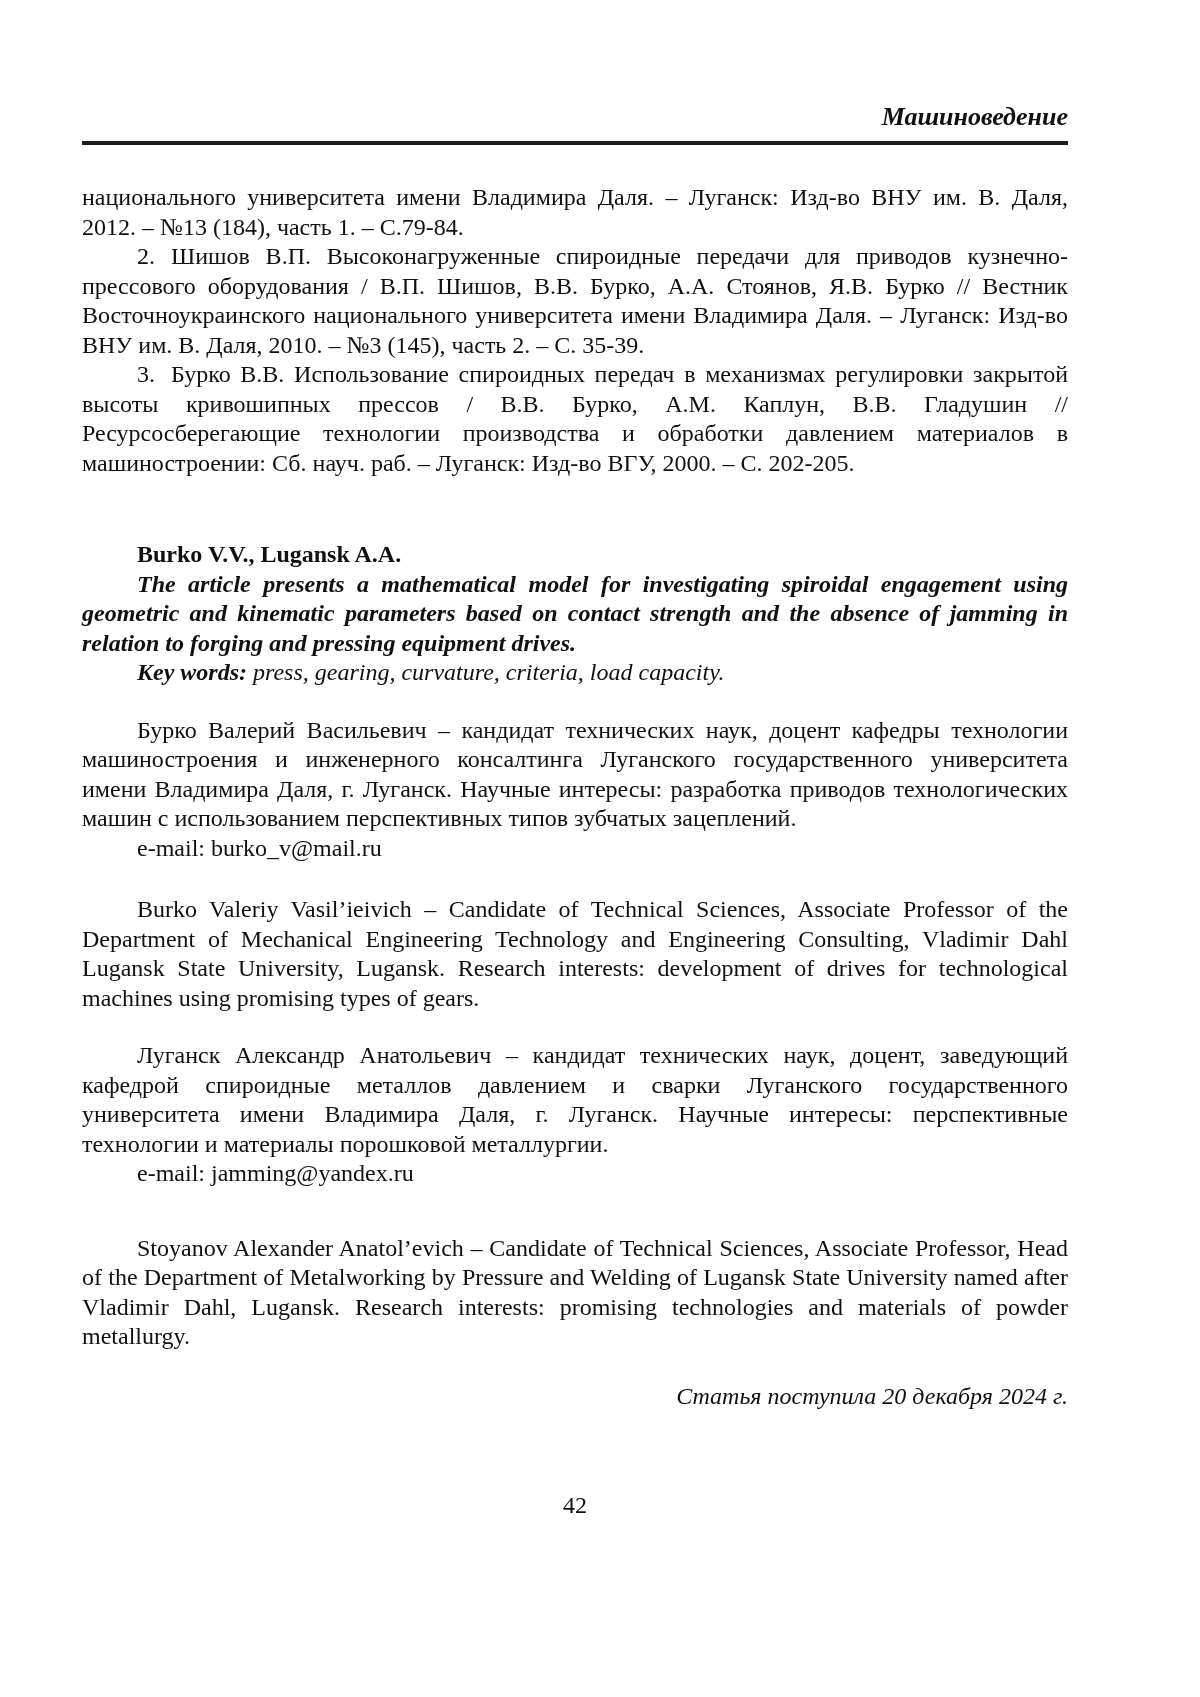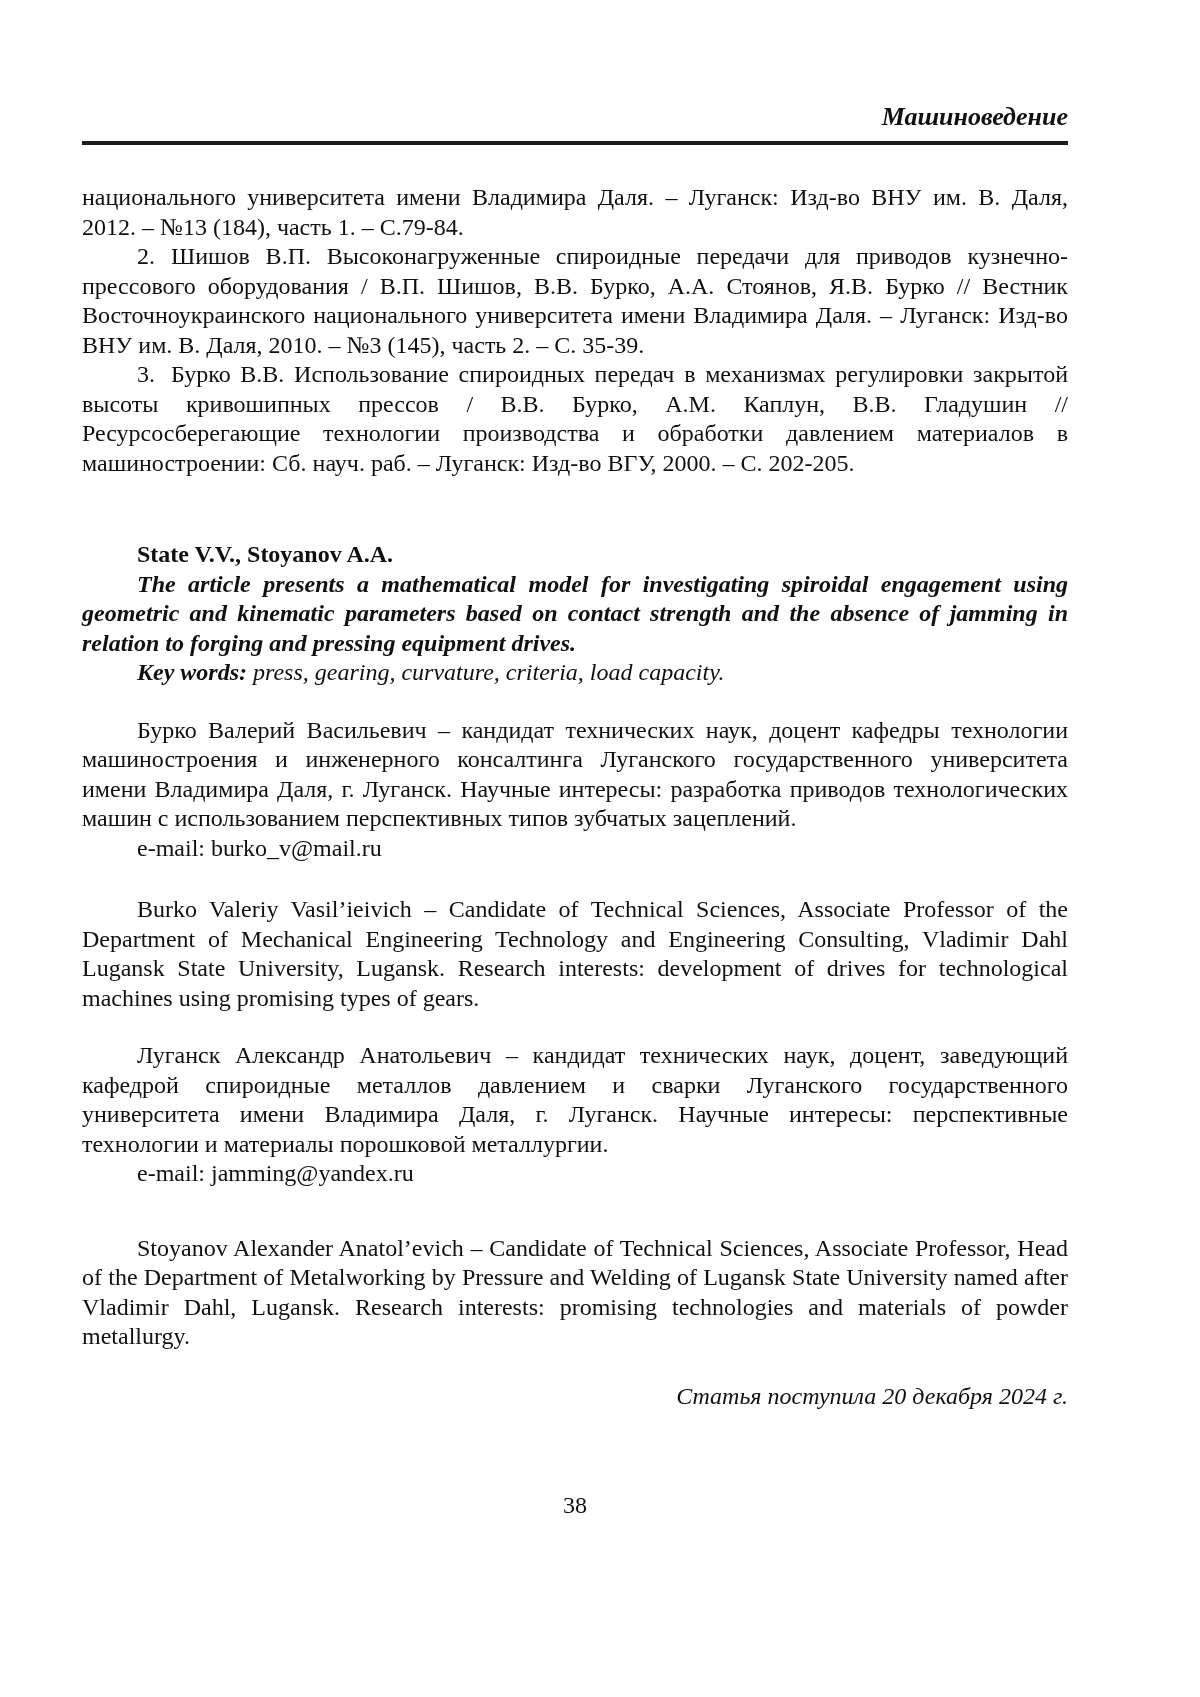--- a/index.html
+++ b/index.html
@@ -71,21 +71,21 @@
 
   <p class="just indent">
     <span class="ref-num">2.</span><span>Шишов В.П. Высоконагруженные спироидные передачи для приводов кузнечно-прессового оборудования / В.П. Шишов, В.В. Бурко, А.А. Стоянов, Я.В. Бурко // Вестник Восточноукраинского национального университета имени Владимира Даля. – Луганск: Изд-во ВНУ им. В. Даля, 2010. – №3 (145), часть 2. – С. 35-39.</span>
   </p>
 
   <p class="just indent">
     <span class="ref-num">3.</span><span>Бурко В.В. Использование спироидных передач в механизмах регулировки закрытой высоты кривошипных прессов / В.В. Бурко, А.М. Каплун, В.В. Гладушин // Ресурсосберегающие технологии производства и обработки давлением материалов в машиностроении: Сб. науч. раб. – Луганск: Изд-во ВГУ, 2000. – С. 202-205.</span>
   </p>
 
   <p class="sec-authors indent">
-    <span>State V.V., Stoyanov A.A.</span>
+    <span>Burko V.V., Lugansk A.A.</span>
   </p>
 
 
   <p class="abstract just indent">
     <span>The article presents a mathematical model for investigating spiroidal engagement using geometric and kinematic parameters based on contact strength and the absence of jamming in relation to forging and pressing equipment drives.</span>
   </p>
 
   <p class="keywords just indent">
     <span class="kw-label">Key words:</span><span> press, gearing, curvature, criteria, load capacity.</span>
   </p>
@@ -110,16 +110,16 @@
 
   <p class="bio-stoyanov-en just indent">
     <span class="bio-name">Stoyanov Alexander Anatol’evich</span><span> – Candidate of Technical Sciences, Associate Professor, Head of the Department of Metalworking by Pressure and Welding of Lugansk State University named after Vladimir Dahl, Lugansk. Research interests: promising technologies and materials of powder metallurgy.</span>
   </p>
 
   <p class="received">
     <span>Статья поступила 20 декабря 2024 г.</span>
   </p>
 
   <p class="page-number">
-    <span>38</span>
+    <span>42</span>
   </p>
 
 </div>
 
 </body></html>

